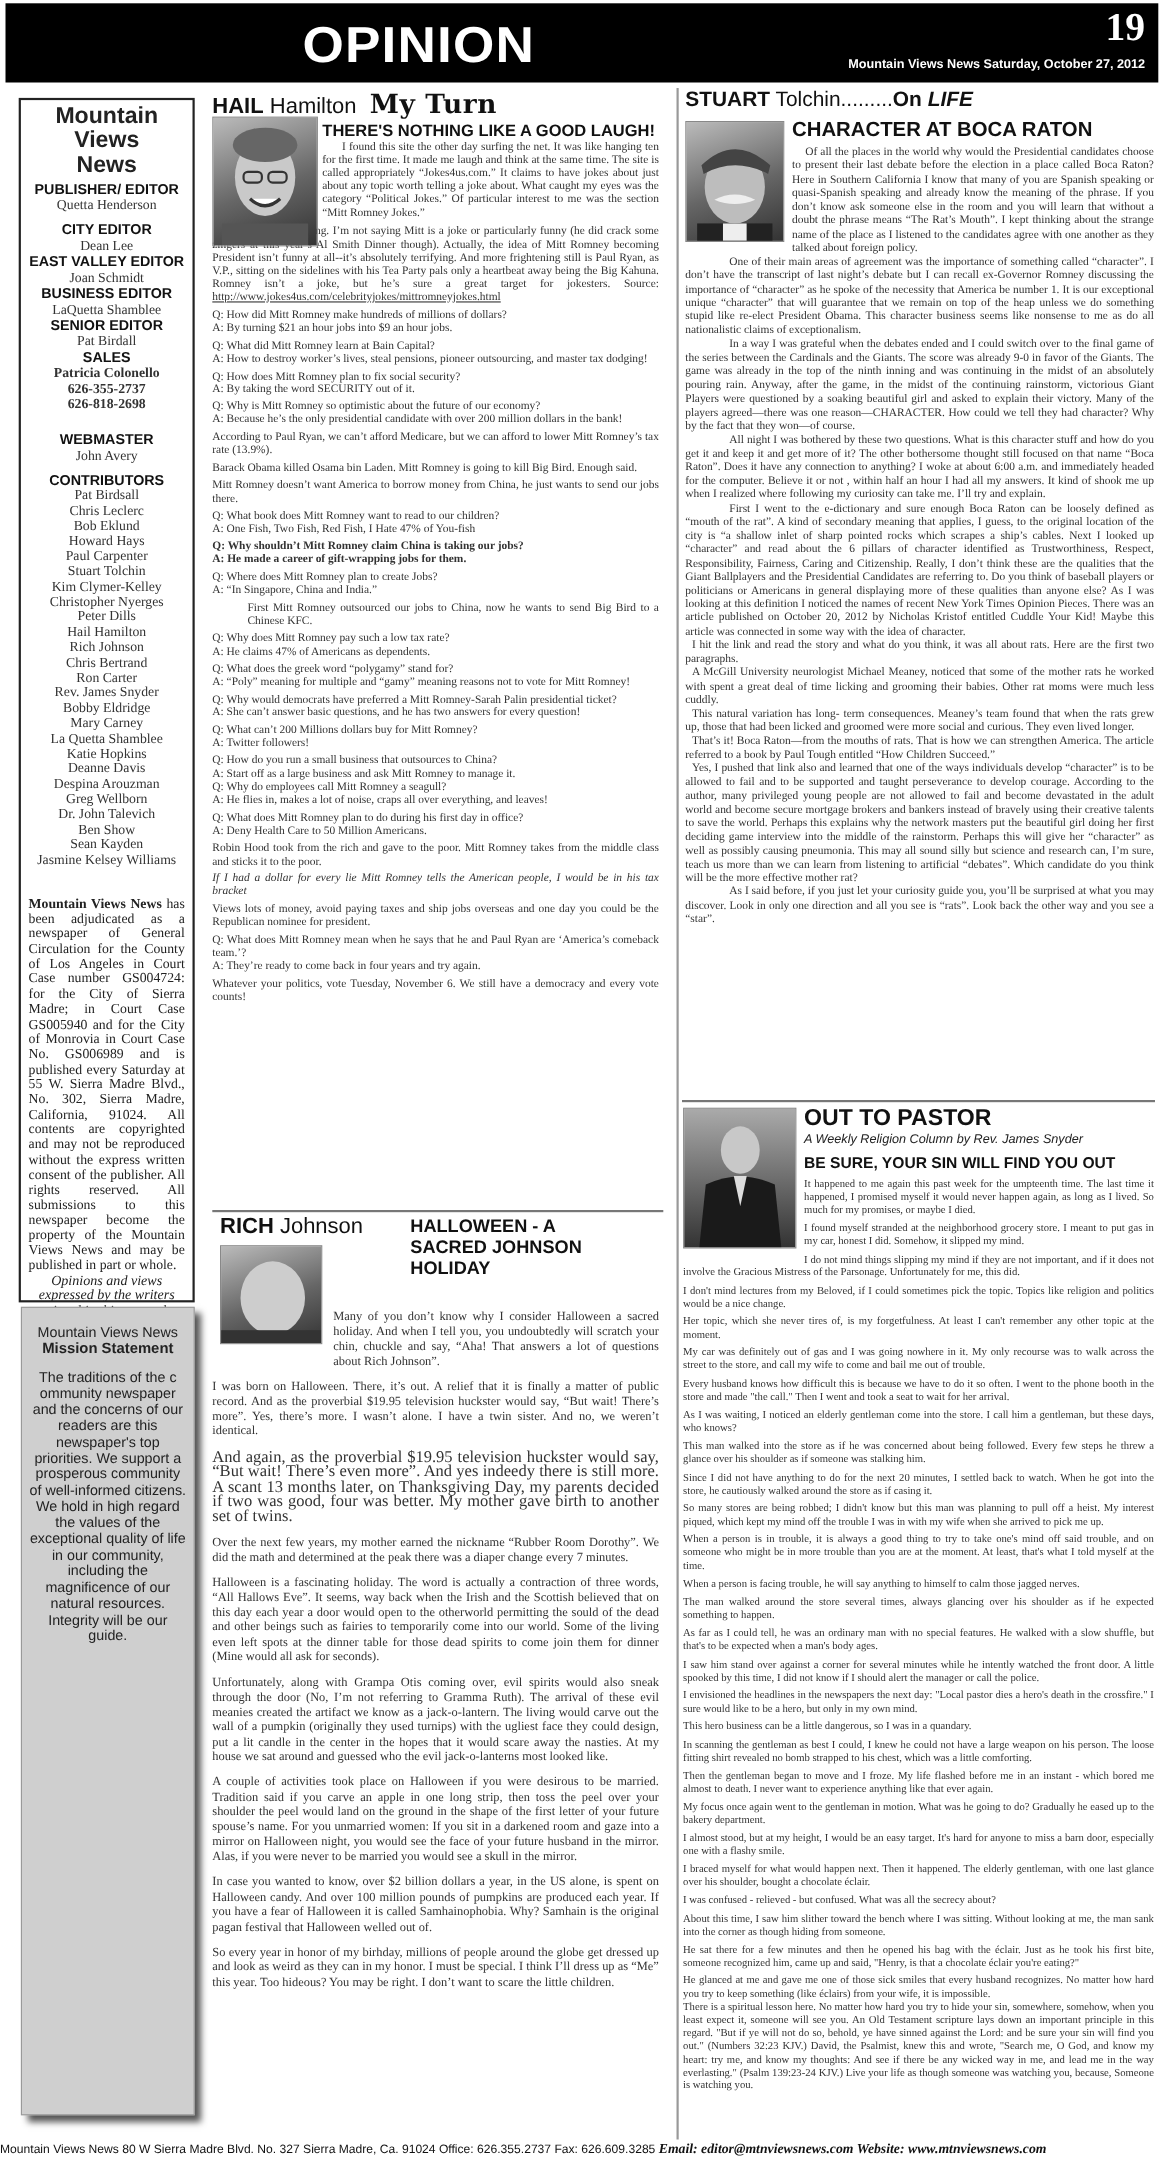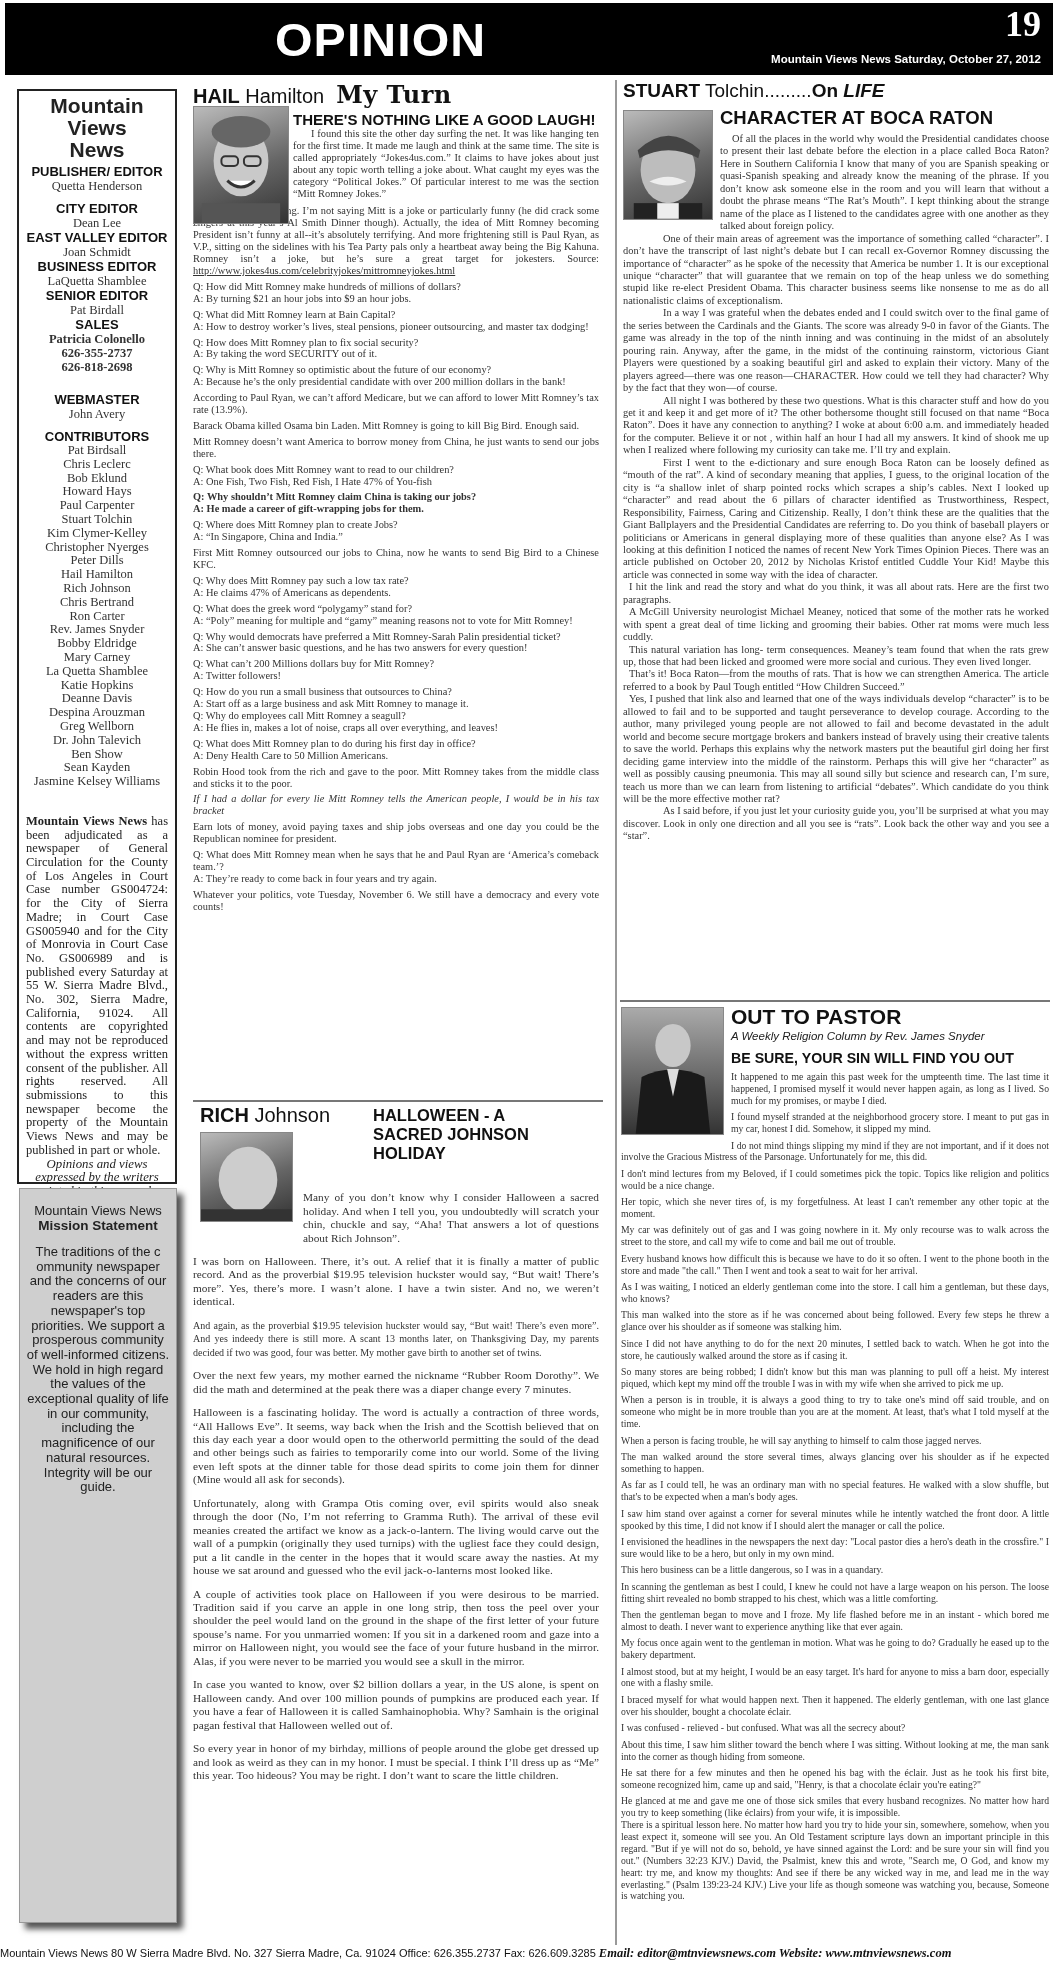--- a/index.html
+++ b/index.html
@@ -176,40 +176,40 @@
 A: Because he’s the only presidential candidate with over 200 million dollars in the bank!</div>
       <div class="p" style="white-space: pre-line;">According to Paul Ryan, we can’t afford Medicare, but we can afford to lower Mitt Romney’s tax rate (13.9%).</div>
       <div class="p" style="white-space: pre-line;">Barack Obama killed Osama bin Laden. Mitt Romney is going to kill Big Bird. Enough said.</div>
       <div class="p" style="white-space: pre-line;">Mitt Romney doesn’t want America to borrow money from China, he just wants to send our jobs there.</div>
       <div class="p" style="white-space: pre-line;">Q: What book does Mitt Romney want to read to our children?
 A: One Fish, Two Fish, Red Fish, I Hate 47% of You-fish</div>
       <div class="p" style="white-space: pre-line; font-weight: bold;">Q: Why shouldn’t Mitt Romney claim China is taking our jobs?
 A: He made a career of gift-wrapping jobs for them.</div>
       <div class="p" style="white-space: pre-line;">Q: Where does Mitt Romney plan to create Jobs?
 A: “In Singapore, China and India.”</div>
-      <div class="p" style="white-space: pre-line;">First Mitt Romney outsourced our jobs to China, now he wants to send Big Bird to a Chinese KFC.</div>
+      <div class="p" style="white-space: pre-line; margin-left: 32px;">First Mitt Romney outsourced our jobs to China, now he wants to send Big Bird to a Chinese KFC.</div>
       <div class="p" style="white-space: pre-line;">Q: Why does Mitt Romney pay such a low tax rate?
 A: He claims 47% of Americans as dependents.</div>
       <div class="p" style="white-space: pre-line;">Q: What does the greek word “polygamy” stand for?
 A: “Poly” meaning for multiple and “gamy” meaning reasons not to vote for Mitt Romney!</div>
       <div class="p" style="white-space: pre-line;">Q: Why would democrats have preferred a Mitt Romney-Sarah Palin presidential ticket?
 A: She can’t answer basic questions, and he has two answers for every question!</div>
       <div class="p" style="white-space: pre-line;">Q: What can’t 200 Millions dollars buy for Mitt Romney?
 A: Twitter followers!</div>
       <div class="p" style="white-space: pre-line;">Q: How do you run a small business that outsources to China?
 A: Start off as a large business and ask Mitt Romney to manage it.
 Q: Why do employees call Mitt Romney a seagull?
 A: He flies in, makes a lot of noise, craps all over everything, and leaves!</div>
       <div class="p" style="white-space: pre-line;">Q: What does Mitt Romney plan to do during his first day in office?
 A: Deny Health Care to 50 Million Americans.</div>
       <div class="p" style="white-space: pre-line;">Robin Hood took from the rich and gave to the poor. Mitt Romney takes from the middle class and sticks it to the poor.</div>
     </div>
   <div class="p it">If I had a dollar for every lie Mitt Romney tells the American people, I would be in his tax bracket</div>
   <div id="hail-tail">
-      <div class="p" style="white-space: pre-line;">Earn lots of money, avoid paying taxes and ship jobs overseas and one day you could be the Republican nominee for president.</div>
+      <div class="p" style="white-space: pre-line;">Views lots of money, avoid paying taxes and ship jobs overseas and one day you could be the Republican nominee for president.</div>
       <div class="p" style="white-space: pre-line;">Q: What does Mitt Romney mean when he says that he and Paul Ryan are ‘America’s comeback team.’?
 A: They’re ready to come back in four years and try again.</div>
       <div class="p" style="white-space: pre-line;">Whatever your politics, vote Tuesday, November 6. We still have a democracy and every vote counts!</div>
     </div>
 </div>
 
 <div class="rule-h" style="left:193px;top:1100px;width:410px;"></div>
 <div class="rule-v" style="left:615px;top:80px;height:1865px;"></div>
 
 <div class="col-mid" style="top:1104px;">
@@ -219,21 +219,21 @@
   <div class="headline" style="position:absolute;left:180px;top:2px;width:200px;font-size:16.5px;line-height:19px;">HALLOWEEN - A SACRED JOHNSON HOLIDAY</div>
   <div class="photo" style="position:absolute;left:7px;top:28px;width:93px;height:90px;">
     <svg viewBox="0 0 93 90">
         <ellipse cx="48" cy="48" rx="30" ry="34" fill="#cdcdcd"></ellipse>
         <rect x="0" y="78" width="93" height="12" fill="#333"></rect>
       </svg>
   </div>
   <div class="p" style="margin-left:110px;margin-top:64px;font-size:11.3px;line-height:13.5px;">Many of you don’t know why I consider Halloween a sacred holiday. And when I tell you, you undoubtedly will scratch your chin, chuckle and say, “Aha! That answers a lot of questions about Rich Johnson”.</div>
   <div id="rich-paras">
       <div class="p" style="white-space: pre-line; font-size: 11.3px; line-height: 13.45px; margin-top: 10px;">I was born on Halloween. There, it’s out. A relief that it is finally a matter of public record. And as the proverbial $19.95 television huckster would say, “But wait! There’s more”. Yes, there’s more. I wasn’t alone. I have a twin sister. And no, we weren’t identical.</div>
-      <div class="p" style="white-space: pre-line; font-size: 10px; line-height: 13.45px; margin-top: 10px;">And again, as the proverbial $19.95 television huckster would say, “But wait! There’s even more”. And yes indeedy there is still more. A scant 13 months later, on Thanksgiving Day, my parents decided if two was good, four was better. My mother gave birth to another set of twins.</div>
+      <div class="p" style="white-space: pre-line; font-size: 15px; line-height: 13.45px; margin-top: 10px;">And again, as the proverbial $19.95 television huckster would say, “But wait! There’s even more”. And yes indeedy there is still more. A scant 13 months later, on Thanksgiving Day, my parents decided if two was good, four was better. My mother gave birth to another set of twins.</div>
       <div class="p" style="white-space: pre-line; font-size: 11.3px; line-height: 13.45px; margin-top: 10px;">Over the next few years, my mother earned the nickname “Rubber Room Dorothy”. We did the math and determined at the peak there was a diaper change every 7 minutes.</div>
       <div class="p" style="white-space: pre-line; font-size: 11.3px; line-height: 13.45px; margin-top: 10px;">Halloween is a fascinating holiday. The word is actually a contraction of three words, “All Hallows Eve”. It seems, way back when the Irish and the Scottish believed that on this day each year a door would open to the otherworld permitting the sould of the dead and other beings such as fairies to temporarily come into our world. Some of the living even left spots at the dinner table for those dead spirits to come join them for dinner (Mine would all ask for seconds).</div>
       <div class="p" style="white-space: pre-line; font-size: 11.3px; line-height: 13.45px; margin-top: 10px;">Unfortunately, along with Grampa Otis coming over, evil spirits would also sneak through the door (No, I’m not referring to Gramma Ruth). The arrival of these evil meanies created the artifact we know as a jack-o-lantern. The living would carve out the wall of a pumpkin (originally they used turnips) with the ugliest face they could design, put a lit candle in the center  in the hopes that it would scare away the nasties. At my house we sat around and guessed who the evil jack-o-lanterns most looked like.</div>
       <div class="p" style="white-space: pre-line; font-size: 11.3px; line-height: 13.45px; margin-top: 10px;">A couple of activities took place on Halloween if you were desirous to be married. Tradition said if you carve an apple in one long strip, then toss the peel over your shoulder the peel would land on the ground in the shape of the first letter of your future spouse’s name. For you unmarried women: If you sit in a darkened room and gaze into a mirror on Halloween night, you would see the face of  your future husband in the mirror. Alas, if you were never to be married you would see a skull in the mirror.</div>
       <div class="p" style="white-space: pre-line; font-size: 11.3px; line-height: 13.45px; margin-top: 10px;">In case you wanted to know, over $2 billion dollars a year, in the US alone, is spent on Halloween candy. And over 100 million pounds of pumpkins are produced each year. If you have a fear of Halloween it is called Samhainophobia. Why? Samhain is the original pagan festival that Halloween welled out of.</div>
       <div class="p" style="white-space: pre-line; font-size: 11.3px; line-height: 13.45px; margin-top: 10px;">So every year in honor of my birhday, millions of people around the globe get dressed up and look as weird as they can in my honor. I must be special. I think I’ll dress up as “Me” this year. Too hideous? You may be right. I don’t want to scare the little children.</div>
     </div>
 </div>
 
 <div class="col-right">

